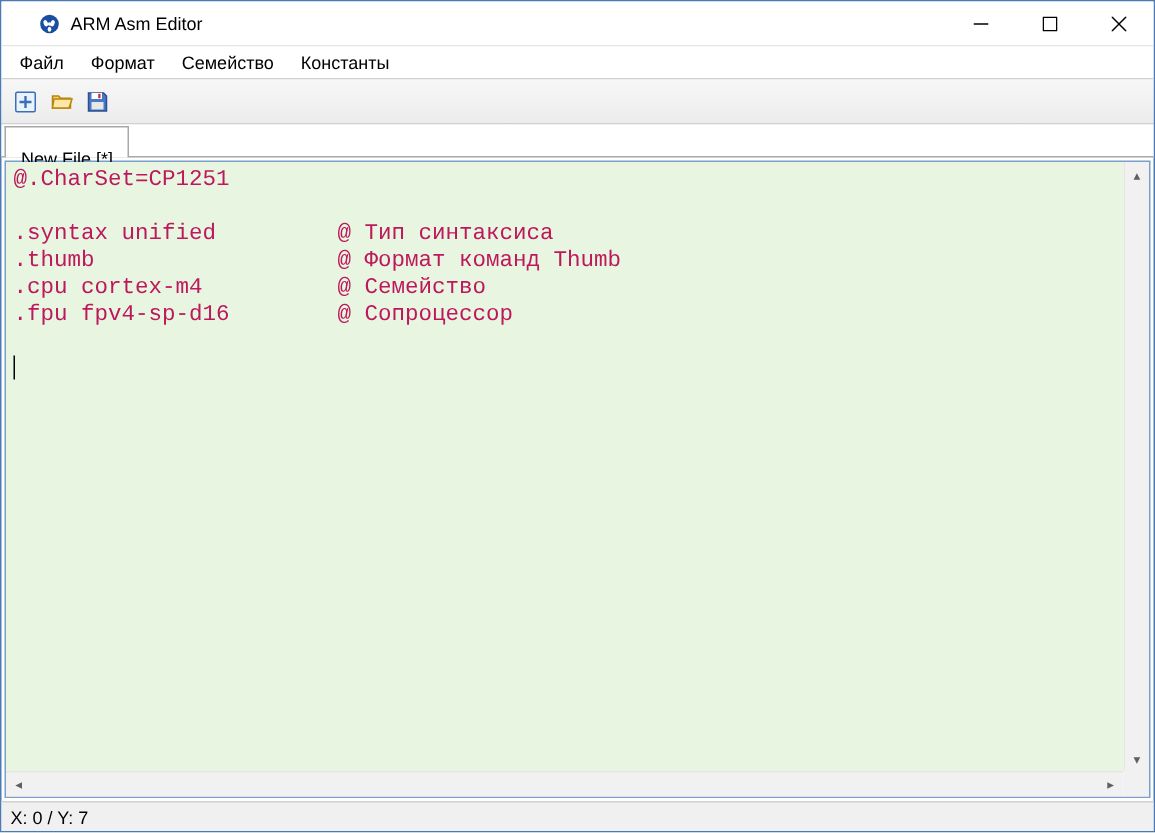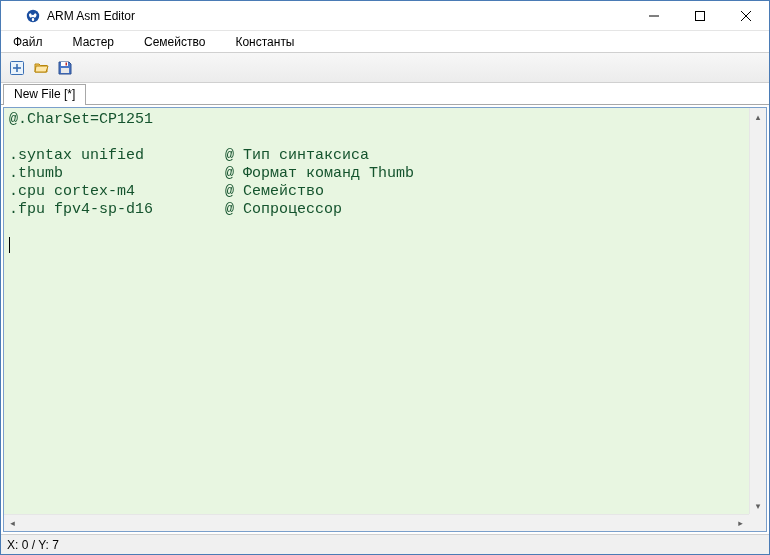--- a/index.html
+++ b/index.html
@@ -44,21 +44,21 @@
     display: flex; align-items: center; justify-content: center;
     cursor: default;
   }
   .win-btn svg { stroke: #000; stroke-width: 1; fill: none; }
 
   .menubar {
     height: 22px;
     display: flex;
     align-items: center;
     padding: 0 4px;
-    gap: 14px;
+    gap: 2px;
     border-bottom: 1px solid #d0d0d0;
     background: #fff;
   }
   .menu-item {
     padding: 2px 8px;
     font-size: 12px;
     cursor: default;
   }
 
   .toolbar {
@@ -80,21 +80,21 @@
   .tabstrip {
     height: 22px;
     background: #fff;
     display: flex;
     align-items: flex-end;
     padding-left: 2px;
     border-bottom: 1px solid #a8a8a8;
   }
   .tab {
     height: 21px;
-    padding: 2px 10px 0 10px;
+    padding: 14px 10px 0 10px;
     border: 1px solid #a8a8a8;
     border-bottom: none;
     background: #fff;
     font-size: 12px;
     position: relative;
     top: 1px;
   }
 
   .editor-wrap {
     flex: 1;
@@ -114,21 +114,21 @@
     flex: 1;
     display: flex;
     min-height: 0;
   }
   .editor {
     flex: 1;
     background: #e8f6e1;
     font-family: "Courier New", monospace;
     font-size: 15px;
     line-height: 18px;
-    color: #14532d;
+    color: #be185d;
     padding: 3px 5px;
     white-space: pre;
     overflow: hidden;
     position: relative;
   }
   .caret {
     position: absolute;
     width: 1px; height: 16px;
     background: #000;
   }
@@ -198,21 +198,21 @@
         <svg width="10" height="10">
             <line x1="0" y1="0" x2="10" y2="10"></line>
             <line x1="10" y1="0" x2="0" y2="10"></line>
           </svg>
       </div>
     </div>
   </div>
 
   <div class="menubar">
     <div class="menu-item">Файл</div>
-    <div class="menu-item">Мастер</div>
+    <div class="menu-item">Формат</div>
     <div class="menu-item">Семейство</div>
     <div class="menu-item">Константы</div>
   </div>
 
   <div class="toolbar">
     <div class="tool-btn">
       <svg width="16" height="16">
         <rect x="1.5" y="1.5" width="13" height="13" rx="1" fill="#eaf3fb" stroke="#3a6fb5"></rect>
         <line x1="8" y1="4" x2="8" y2="12" stroke="#3a6fb5" stroke-width="1.6"></line>
         <line x1="4" y1="8" x2="12" y2="8" stroke="#3a6fb5" stroke-width="1.6"></line>

